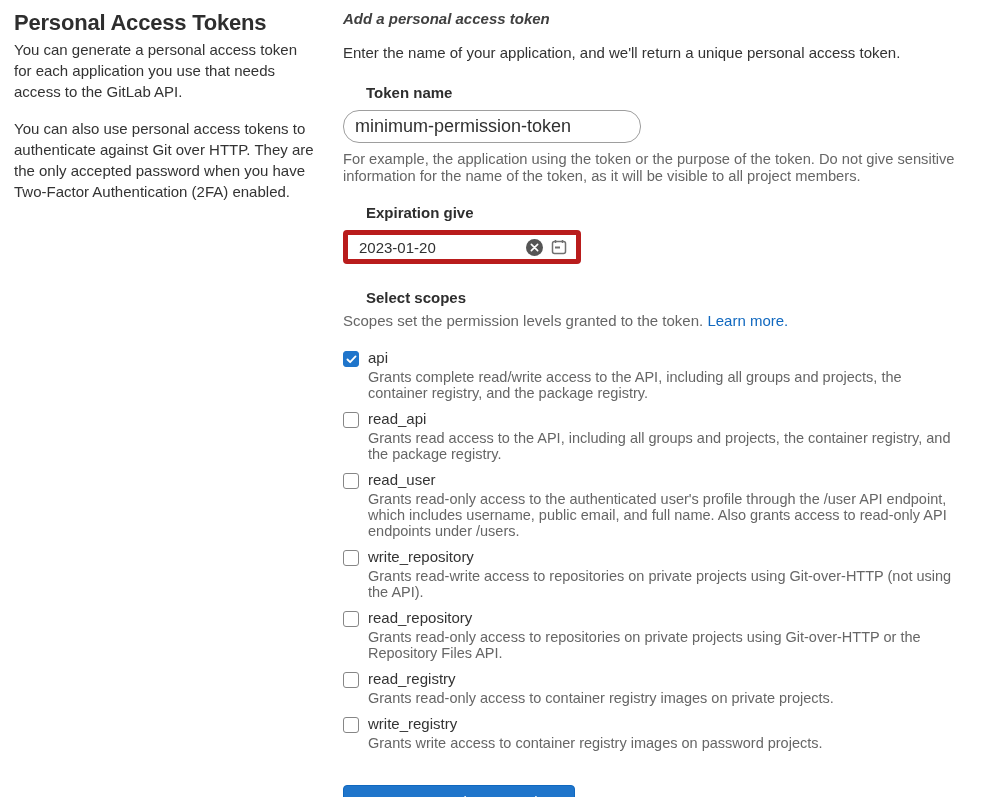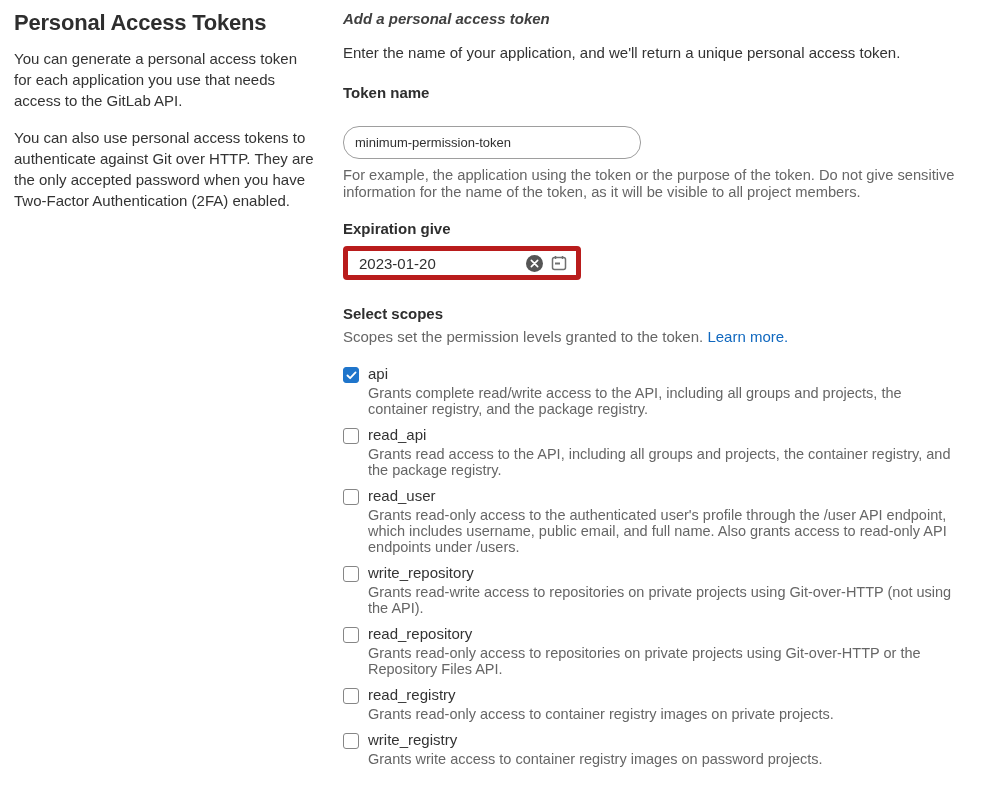--- a/index.html
+++ b/index.html
@@ -9,38 +9,38 @@
     background: #ffffff;
     font-family: "Liberation Sans", sans-serif;
     color: #303030;
     overflow: hidden;
   }
   .page { display: flex; }
 
   
   .left-col { width: 303px; margin-left: 14px; padding-top: 10px; flex-shrink: 0; }
   .left-col h1 {
-    font-size: 22px; font-weight: 700; margin: 0 0 12px;
+    font-size: 22px; font-weight: 700; margin: 0 0 3px;
     color: #2e2e2e; letter-spacing: -0.2px;
   }
   .left-col p { font-size: 15px; line-height: 21px; margin: 0 0 16px; color: #333333; }
 
   
   .right-col { margin-left: 26px; padding-top: 10px; width: 620px; }
   .form-title { font-size: 15px; font-weight: 700; margin: 0 0 17px; color: #404040; font-style: italic; }
   .form-subtitle { font-size: 15px; margin: 0 0 23px; color: #333333; }
 
-  .field-label { display: block; font-size: 15px; font-weight: 700; color: #2e2e2e; margin-bottom: 9px; }
+  .field-label { display: block; font-size: 15px; font-weight: 700; color: #2e2e2e; margin-bottom: 9px; margin-left: 23px; }
 
   .text-input {
     width: 298px; height: 33px;
     border: 1px solid #9e9e9e; border-radius: 16px;
-    padding: 0 11px; font-size: 13px; color: #303030;
+    padding: 0 11px; font-size: 18px; color: #303030;
     font-family: "Liberation Sans", sans-serif;
-    outline: none; background: #fff; margin-top: 16px;
+    outline: none; background: #fff;
   }
   .field-help { font-size: 14.7px; line-height: 17px; color: #666666; margin: 8px 0 0; }
 
   .expiration-group { margin-top: 19px; }
   .date-wrap {
     width: 238px; height: 34px;
     border: 5px solid #b91c1c; border-radius: 4px;
     display: flex; align-items: center; background: #fff;
   }
   .date-wrap input {

